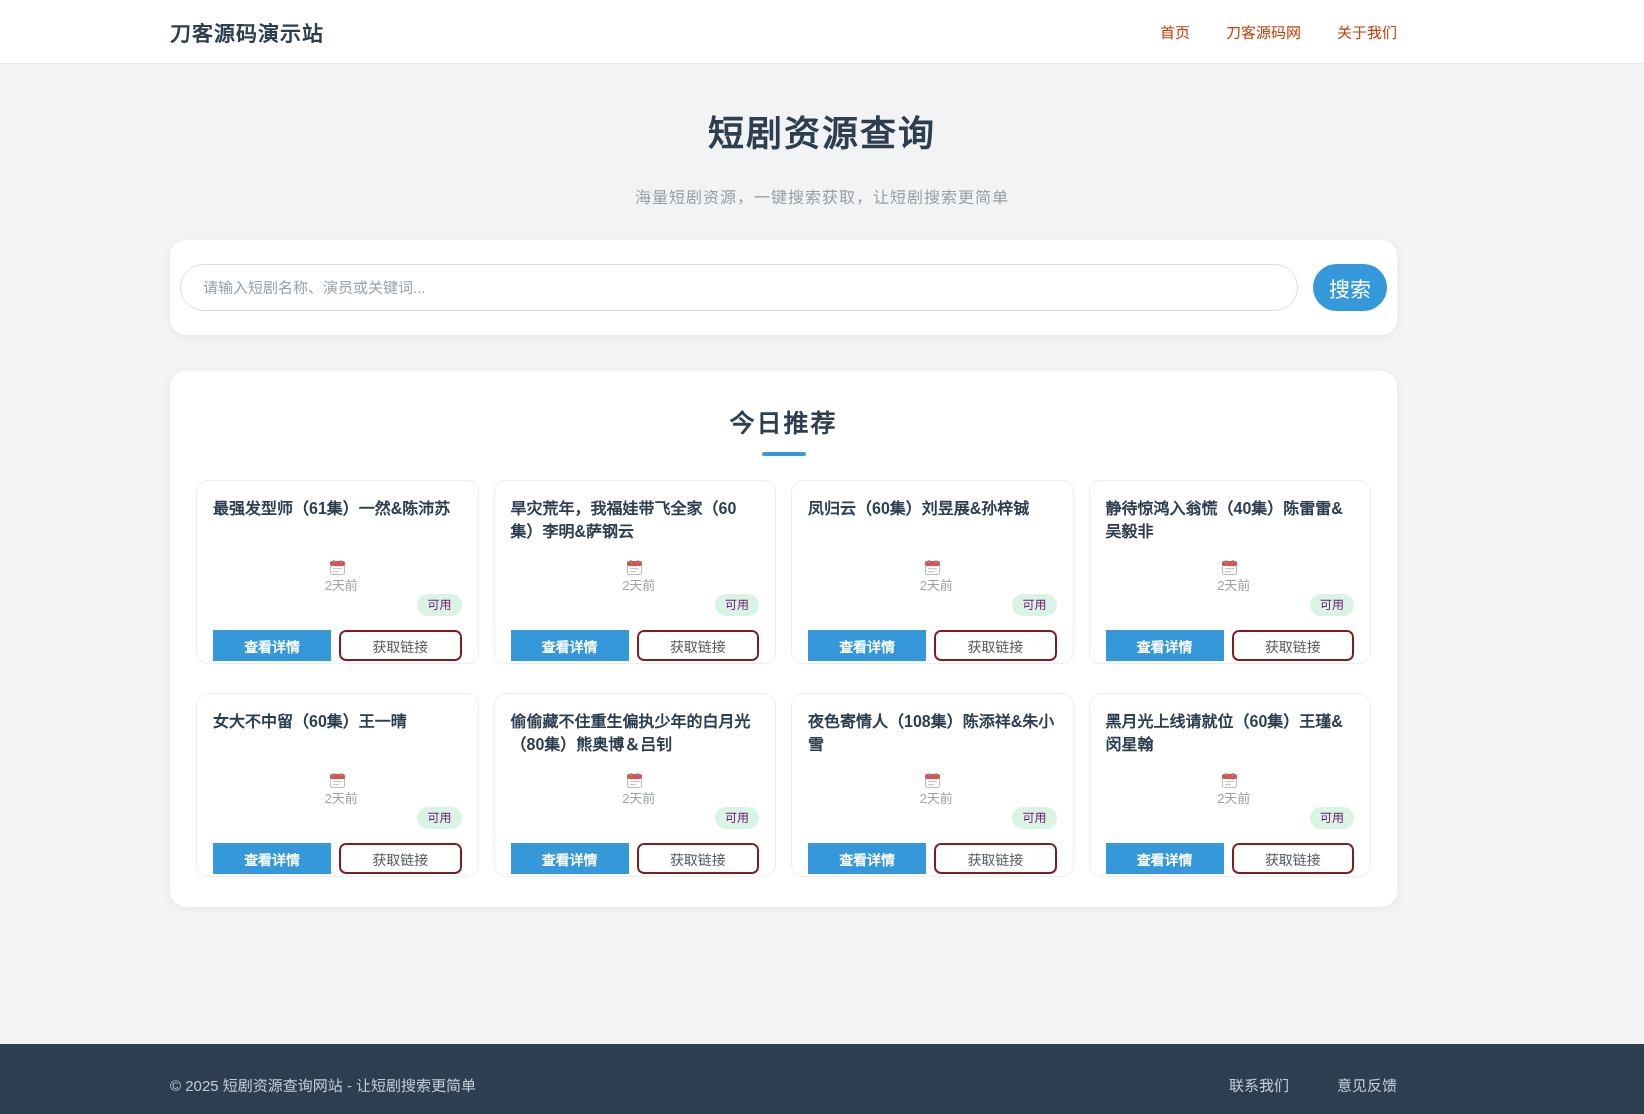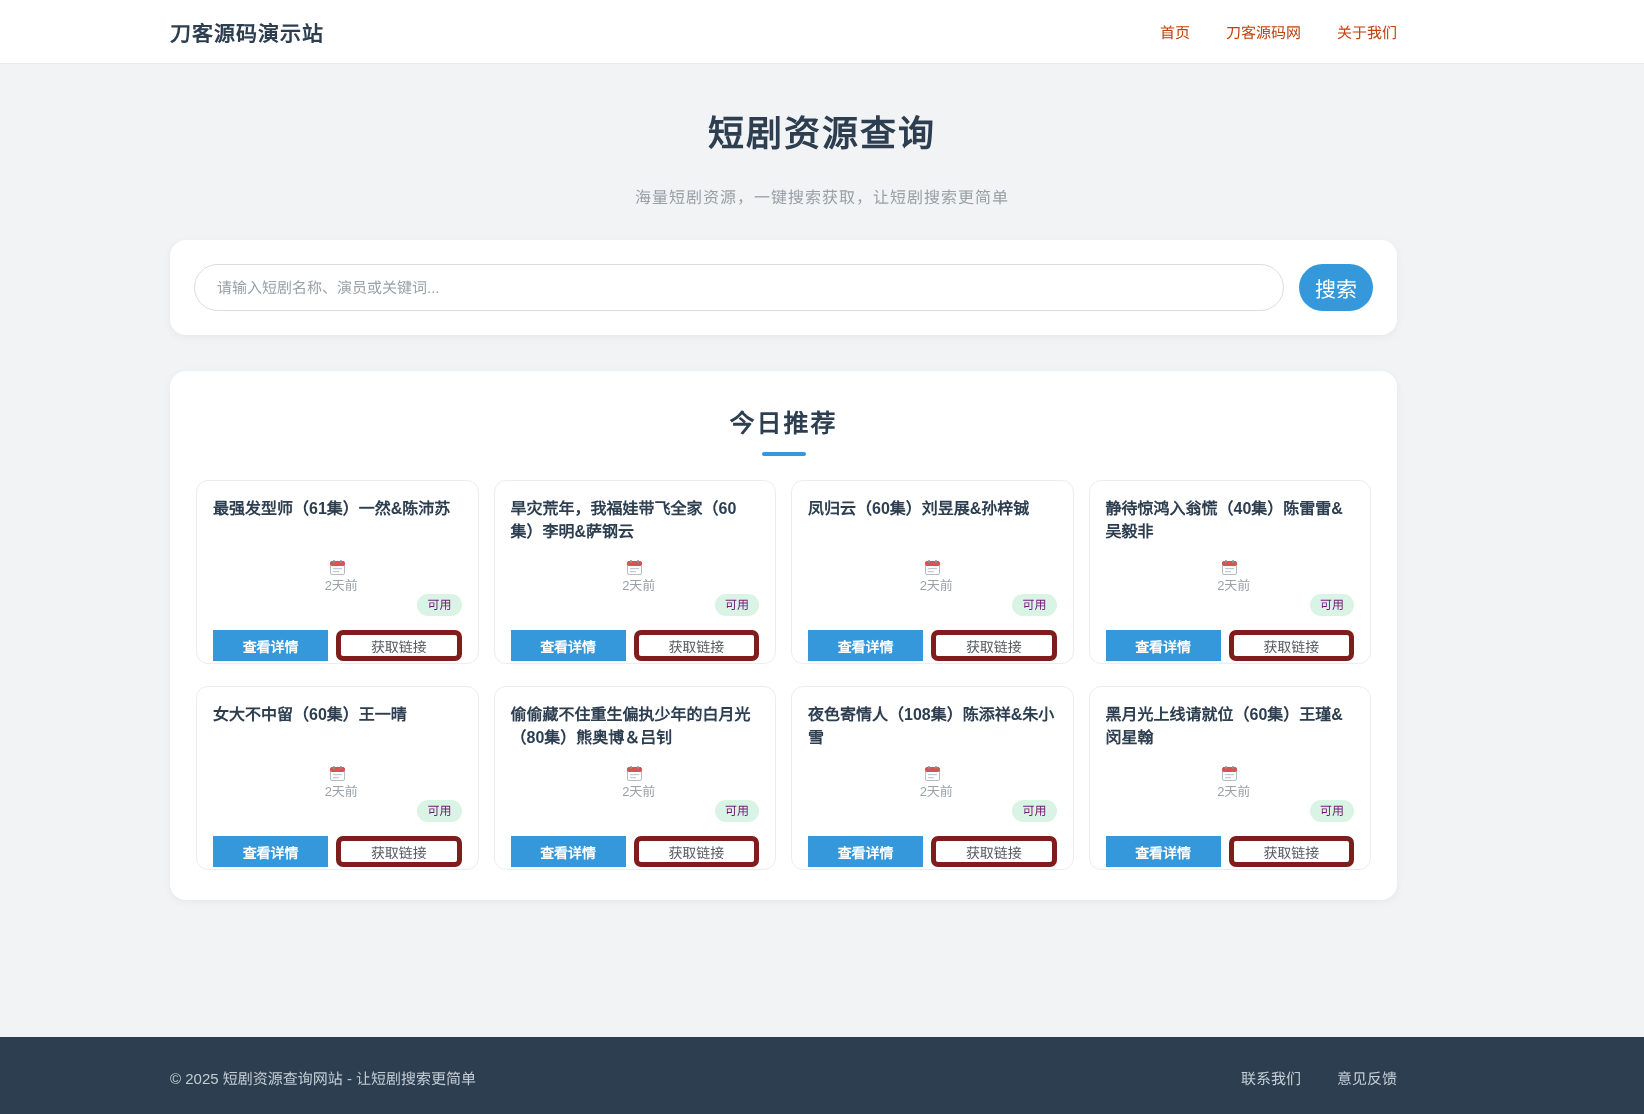--- a/index.html
+++ b/index.html
@@ -20,21 +20,21 @@
 
   
   .hero { text-align: center; }
   .hero-title { font-size: 36px; font-weight: bold; color: #2c3e50; padding-top: 40px; letter-spacing: 2px; }
   .hero-subtitle { font-size: 16px; color: #98a0a6; margin-top: 28px; letter-spacing: 1px; }
 
   
   .search-card {
     margin-top: 32px;
     background: #fff; border-radius: 16px;
-    padding: 24px 24px;
+    padding: 24px 10px;
     box-shadow: 0 2px 10px rgba(0,0,0,0.05);
     display: flex; gap: 15px; align-items: center;
   }
   .search-input {
     flex: 1; height: 47px;
     border: 1px solid #d9dde1; border-radius: 24px;
     padding: 0 22px; font-size: 15px; color: #333;
     outline: none; font-family: inherit;
   }
   .search-input::placeholder { color: #9aa1a8; }
@@ -48,21 +48,21 @@
   
   .main-card {
     margin-top: 36px;
     background: #fff; border-radius: 16px;
     padding: 32px 26px 30px;
     box-shadow: 0 2px 10px rgba(0,0,0,0.05);
   }
   .section-title { text-align: center; font-size: 25px; font-weight: bold; color: #2c3e50; letter-spacing: 2px; }
   .section-underline { width: 44px; height: 4px; background: #3498db; border-radius: 2px; margin: 13px auto 24px; }
 
-  .cards-grid { display: grid; grid-template-columns: repeat(4, 1fr); gap: 22px 15px; }
+  .cards-grid { display: grid; grid-template-columns: repeat(4, 1fr); gap: 29px 15px; }
   .res-card {
     border: 1px solid #ebedf0; border-radius: 12px;
     padding: 16px; height: 184px;
     background: #fff;
     display: flex; flex-direction: column;
   }
   .card-title {
     font-size: 16px; font-weight: bold; color: #2c3e50;
     line-height: 23px; min-height: 47px;
   }
@@ -78,29 +78,29 @@
   .card-actions { display: flex; gap: 8px; margin-top: 14px; }
   .btn-detail {
     flex: 1; height: 31px;
     background: #3498db; color: #fff;
     border: none; border-radius: 0;
     font-size: 14px; font-weight: bold; cursor: pointer; font-family: inherit;
   }
   .btn-link {
     flex: 1; height: 31px;
     background: #fff; color: #555b60;
-    border: 5px solid #7f1d1d; border-radius: 7px;
+    border: 2px solid #7f1d1d; border-radius: 7px;
     font-size: 14px; cursor: pointer; font-family: inherit;
   }
 
   
   .footer { background: #2c3e50; height: 111px; margin-top: 137px; padding-top: 30px; }
   .footer-inner { display: flex; justify-content: space-between; align-items: center; }
   .copyright { color: #c4ccd4; font-size: 15px; }
-  .footer-links { display: flex; gap: 36px; align-items: center; }
+  .footer-links { display: flex; gap: 48px; align-items: center; }
   .footer-links a { color: #c4ccd4; font-size: 15px; text-decoration: none; cursor: pointer; }
 </style>
 </head>
 <body>
 
 <header class="header">
   <div class="header-inner container">
     <div class="logo">刀客源码演示站</div>
     <nav class="nav">
       <a>首页</a>

